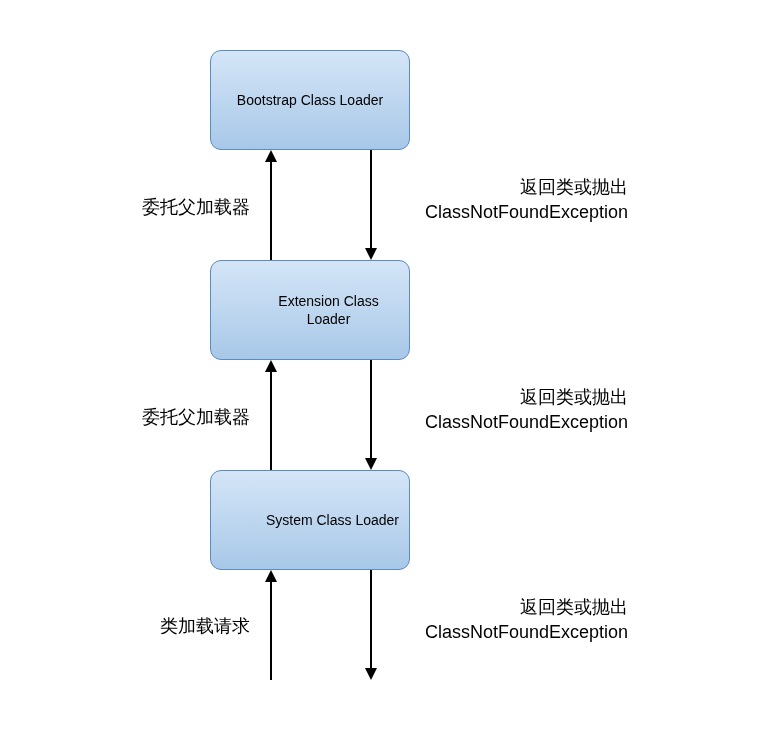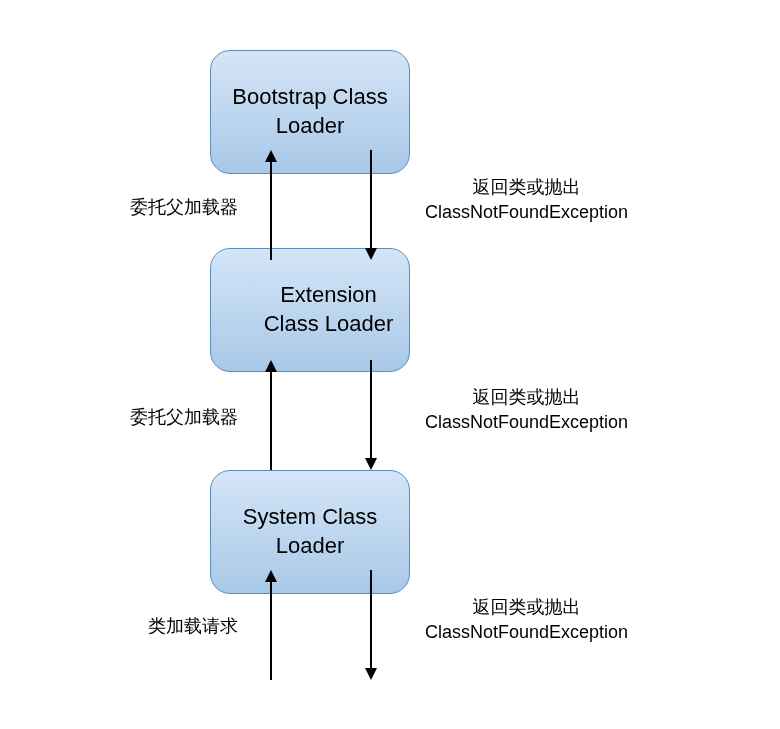--- a/index.html
+++ b/index.html
@@ -10,29 +10,29 @@
     body {
       width: 780px;
       height: 729px;
       background: #ffffff;
       font-family: Arial, "Microsoft YaHei", sans-serif;
       position: relative;
     }
     .box {
       position: absolute;
       width: 200px;
-      height: 124px;
+      height: 100px;
       background: linear-gradient(to bottom, #d4e5f7 0%, #a8c8e8 100%);
       border: 1px solid #5a8cc0;
-      border-radius: 20px;
+      border-radius: 11px;
       display: flex;
       align-items: center;
       justify-content: center;
       text-align: center;
-      font-size: 22px;
+      font-size: 14px;
       color: #000;
       line-height: 1.3;
       padding: 10px;
     }
     .arrow {
       position: absolute;
       background: #000;
     }
     .arrow-vertical {
       width: 2px;
@@ -53,34 +53,35 @@
       border-right: 6px solid transparent;
       border-top: 12px solid #000;
     }
     .label {
       position: absolute;
       font-size: 18px;
       color: #000;
       line-height: 1.4;
     }
     .label-right {
-      text-align: center;
+      text-align: right;
     }
     .label-left {
       text-align: right;
+      margin-left: 12px;
     }
   </style>
 </head>
 <body>
 
 <div class="box" style="left: 210px; top: 50px;">
   <span>Bootstrap Class Loader</span>
 </div>
 
-<div class="box" style="left: 210px; top: 248px; padding-left: 47px;">
+<div class="box" style="left: 210px; top: 260px; padding-left: 47px;">
   <span>Extension Class Loader</span>
 </div>
 
 <div class="box" style="left: 210px; top: 470px; justify-content: flex-end;">
   <span>System Class Loader</span>
 </div>
 
 <div class="arrow arrow-vertical" style="left: 270px; top: 160px; height: 100px;"></div>
 <div class="arrowhead-up" style="left: 265px; top: 150px;"></div>
 

